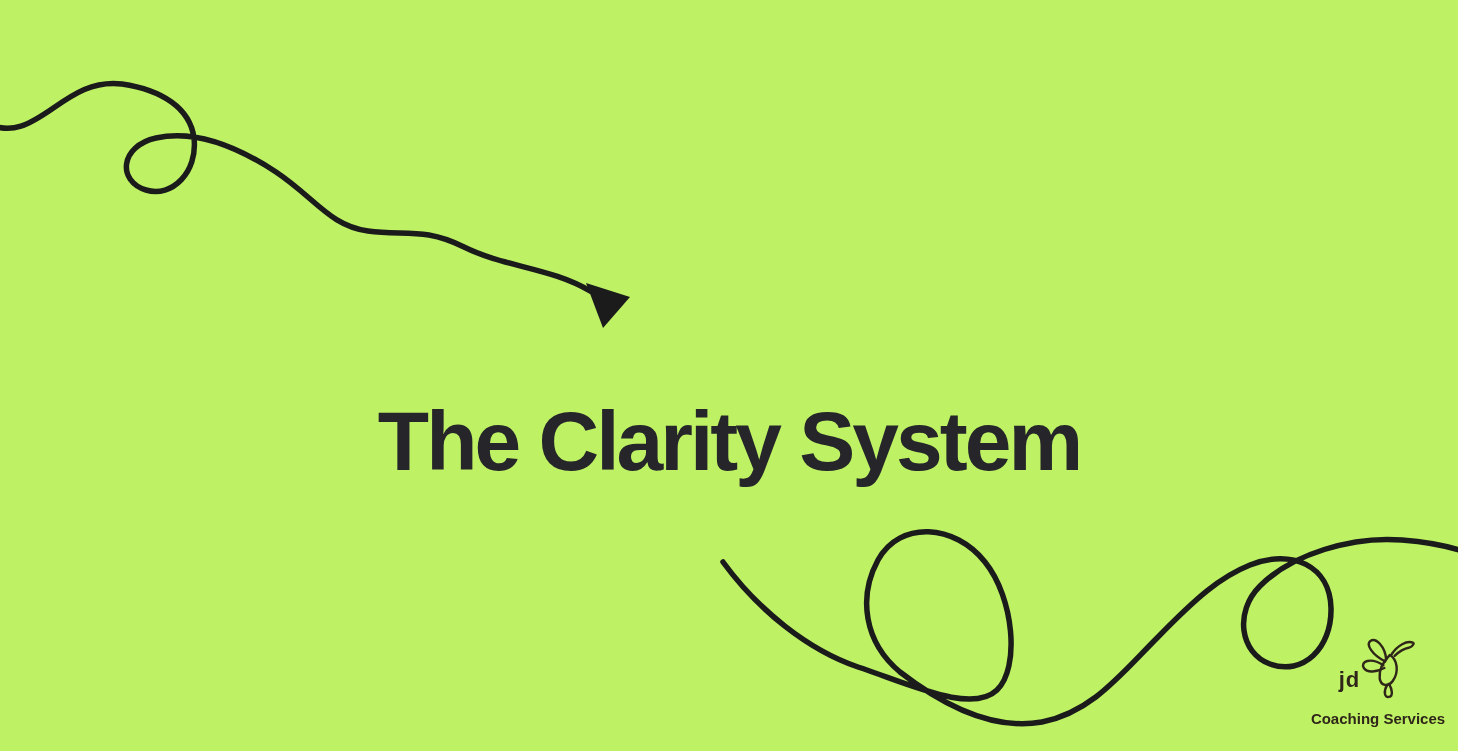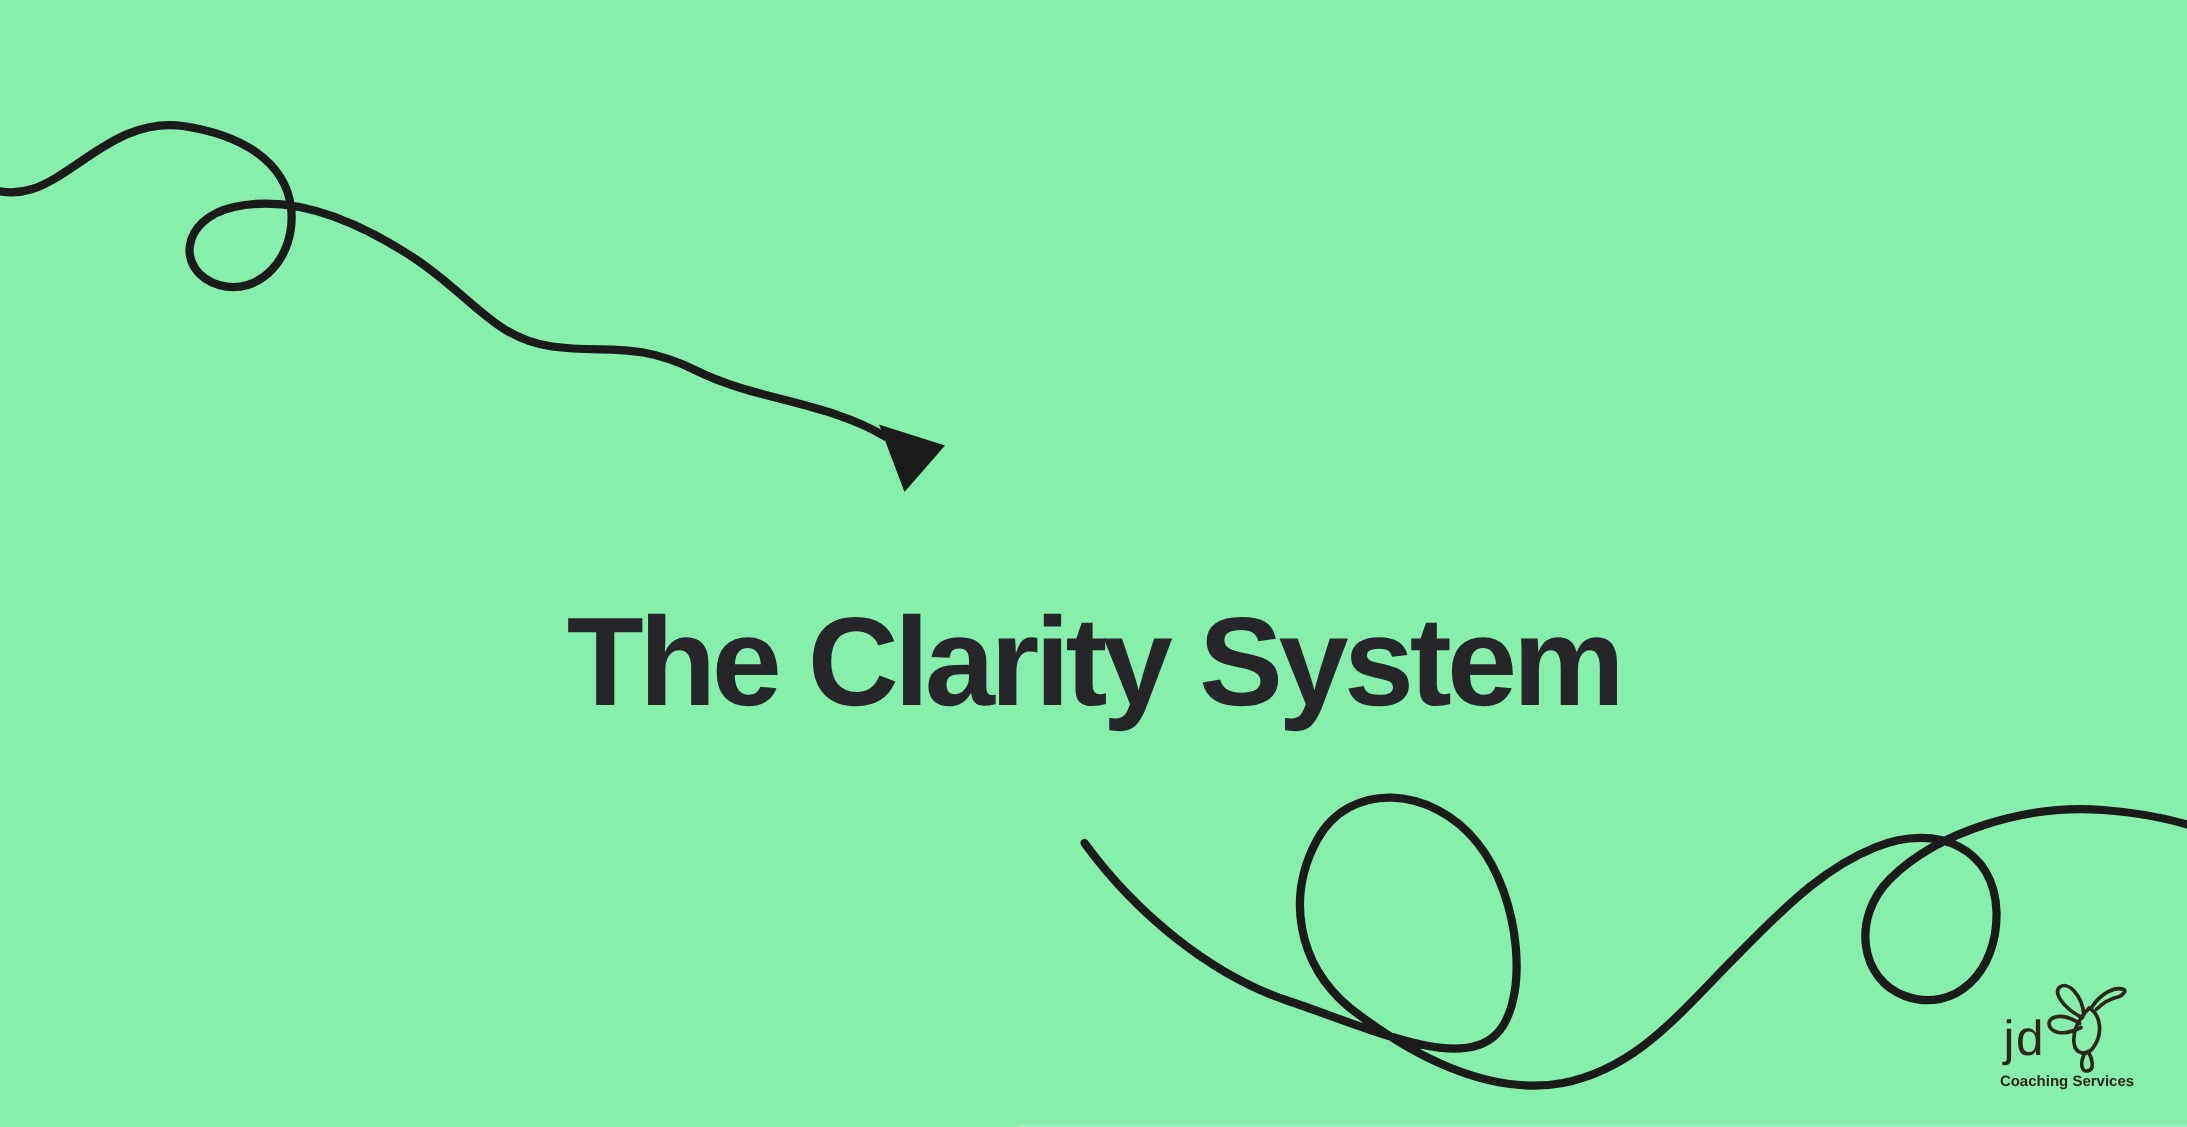--- a/index.html
+++ b/index.html
@@ -7,21 +7,21 @@
     padding: 0;
     width: 1458px;
     height: 751px;
     overflow: hidden;
     font-family: "Liberation Sans", sans-serif;
   }
   .slide {
     position: relative;
     width: 1458px;
     height: 751px;
-    background: #86efac;
+    background: #bef264;
     overflow: hidden;
   }
   .squiggle {
     position: absolute;
     top: 0;
     left: 0;
     width: 1458px;
     height: 751px;
     pointer-events: none;
   }
@@ -49,35 +49,35 @@
     text-align: center;
     color: #2F2619;
   }
   .logo-row {
     display: flex;
     align-items: flex-end;
     justify-content: center;
     gap: 1px;
   }
   .logo-monogram {
-    font-size: 33px;
+    font-size: 22px;
     line-height: 1;
     padding-bottom: 8px;
     letter-spacing: 1px;
-    font-weight: 400;
+    font-weight: 700;
   }
   .logo-bird {
     width: 56px;
     height: 62px;
     display: block;
   }
   .logo-tagline {
     font-weight: bold;
-    font-size: 10px;
-    margin-top: 0;
+    font-size: 15px;
+    margin-top: 11px;
     white-space: nowrap;
   }
 </style>
 </head>
 <body>
 
 <div class="slide">
 
   <svg class="squiggle" viewBox="0 0 1458 751" aria-hidden="true">
     <path d="M -15 122

